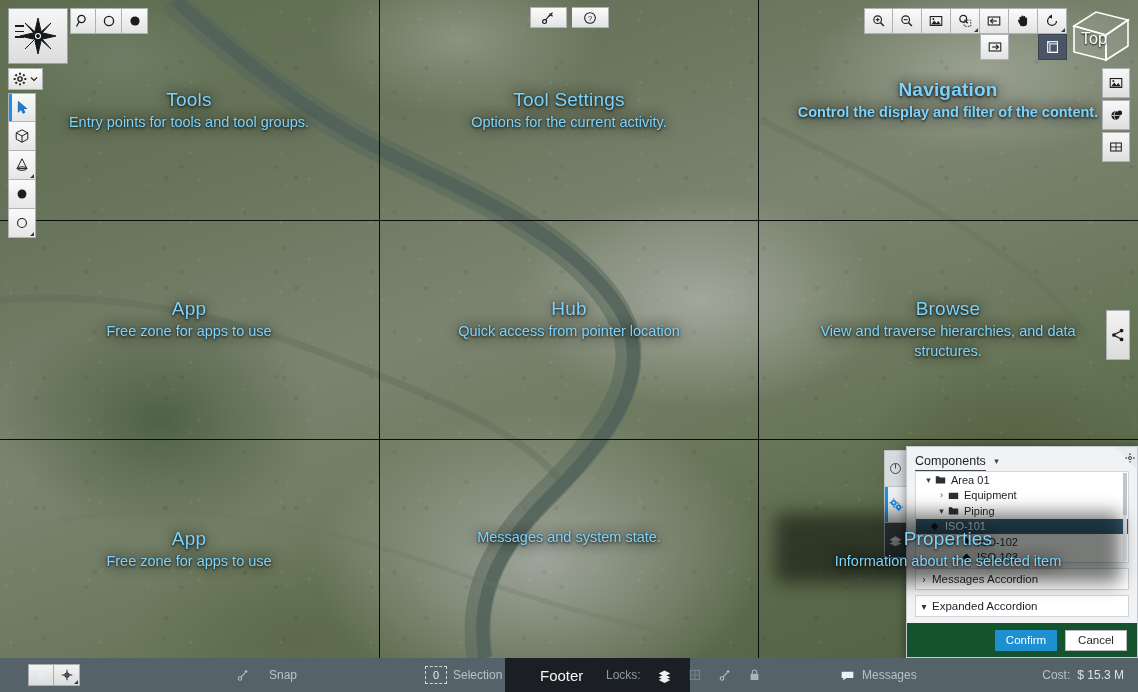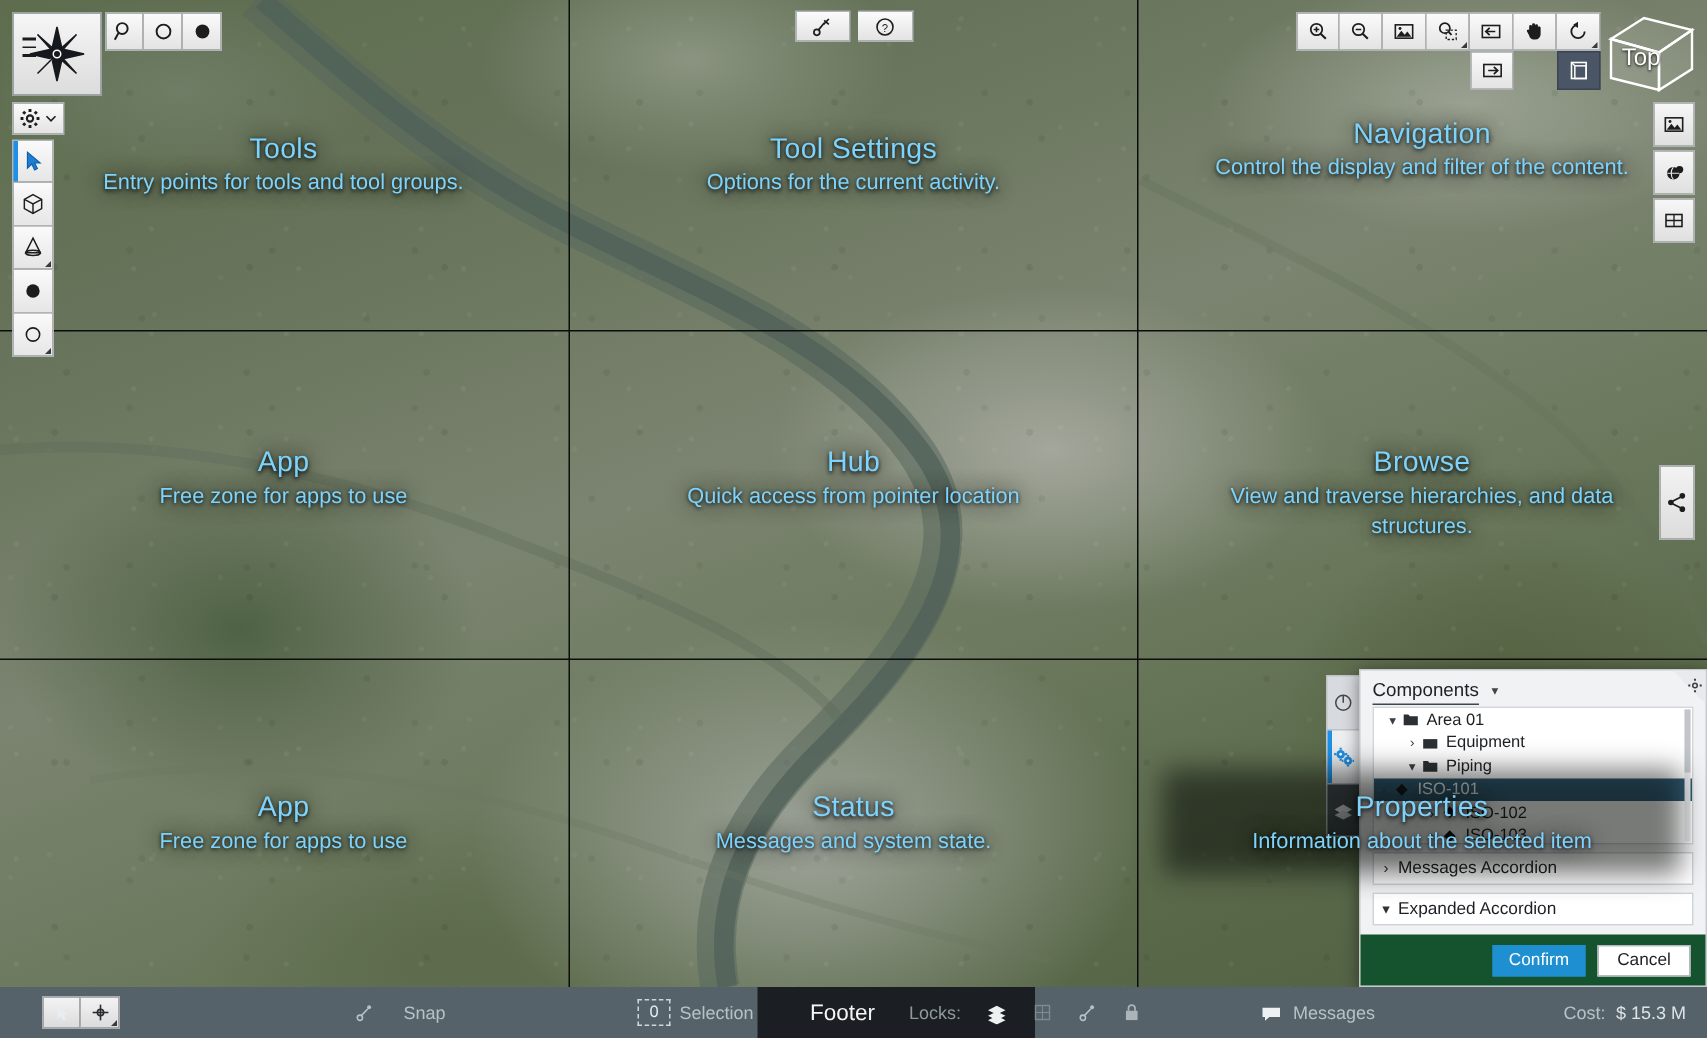--- a/index.html
+++ b/index.html
@@ -246,21 +246,21 @@
   <div class="c-title">Tools</div>
   <div class="c-desc">Entry points for tools and tool groups.</div>
 </div>
 
 <div class="callout" style="left:418px; top:88px; width:302px;">
   <div class="shade"></div>
   <div class="c-title">Tool Settings</div>
   <div class="c-desc">Options for the current activity.</div>
 </div>
 
-<div class="callout" style="left:797px; top:78px; width:302px;">
+<div class="callout" style="left:797px; top:78px; width:302px;font-weight:bold;">
   <div class="shade"></div>
   <div class="c-title">Navigation</div>
   <div class="c-desc">Control the display and filter of the content.</div>
 </div>
 
 <div class="callout" style="left:38px; top:297px; width:302px;">
   <div class="shade"></div>
   <div class="c-title">App</div>
   <div class="c-desc">Free zone for apps to use</div>
 </div>
@@ -278,21 +278,20 @@
 </div>
 
 <div class="callout" style="left:38px; top:527px; width:302px;">
   <div class="shade"></div>
   <div class="c-title">App</div>
   <div class="c-desc">Free zone for apps to use</div>
 </div>
 
 <div class="callout" style="left:418px; top:527px; width:302px;">
   <div class="shade"></div>
-  <div class="c-title">Status</div>
   <div class="c-desc">Messages and system state.</div>
 </div>
 
 <div class="callout" style="left:797px; top:527px; width:302px; z-index:40;">
   <div class="shade"></div>
   <div class="c-title">Properties</div>
   <div class="c-desc">Information about the selected item</div>
 </div>
 
 <div id="applogo">

